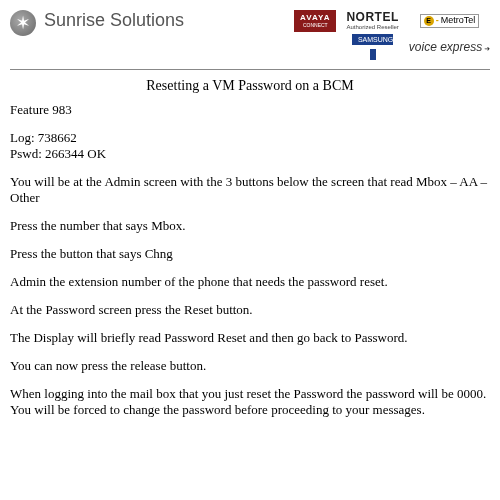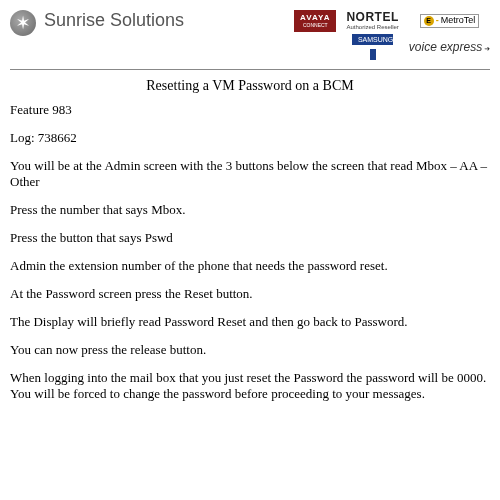--- a/index.html
+++ b/index.html
@@ -113,22 +113,23 @@
 </div>
 
 <hr class="sep">
 
 <div class="title">Resetting a VM Password on a BCM</div>
 
 <p>Feature 983</p>
 
 <div class="group">
   <p class="tight">Log: 738662</p>
+  <p class="tight">Pswd: 266344 OK</p>
 </div>
 
 <p>You will be at the Admin screen with the 3 buttons below the screen that read Mbox – AA – Other</p>
 <p>Press the number that says Mbox.</p>
-<p>Press the button that says Pswd</p>
+<p>Press the button that says Chng</p>
 <p>Admin the extension number of the phone that needs the password reset.</p>
 <p>At the Password screen press the Reset button.</p>
 <p>The Display will briefly read Password Reset and then go back to Password.</p>
 <p>You can now press the release button.</p>
 <p>When logging into the mail box that you just reset the Password the password will be 0000. You will be forced to change the password before proceeding to your messages.</p>
 
 </body></html>

